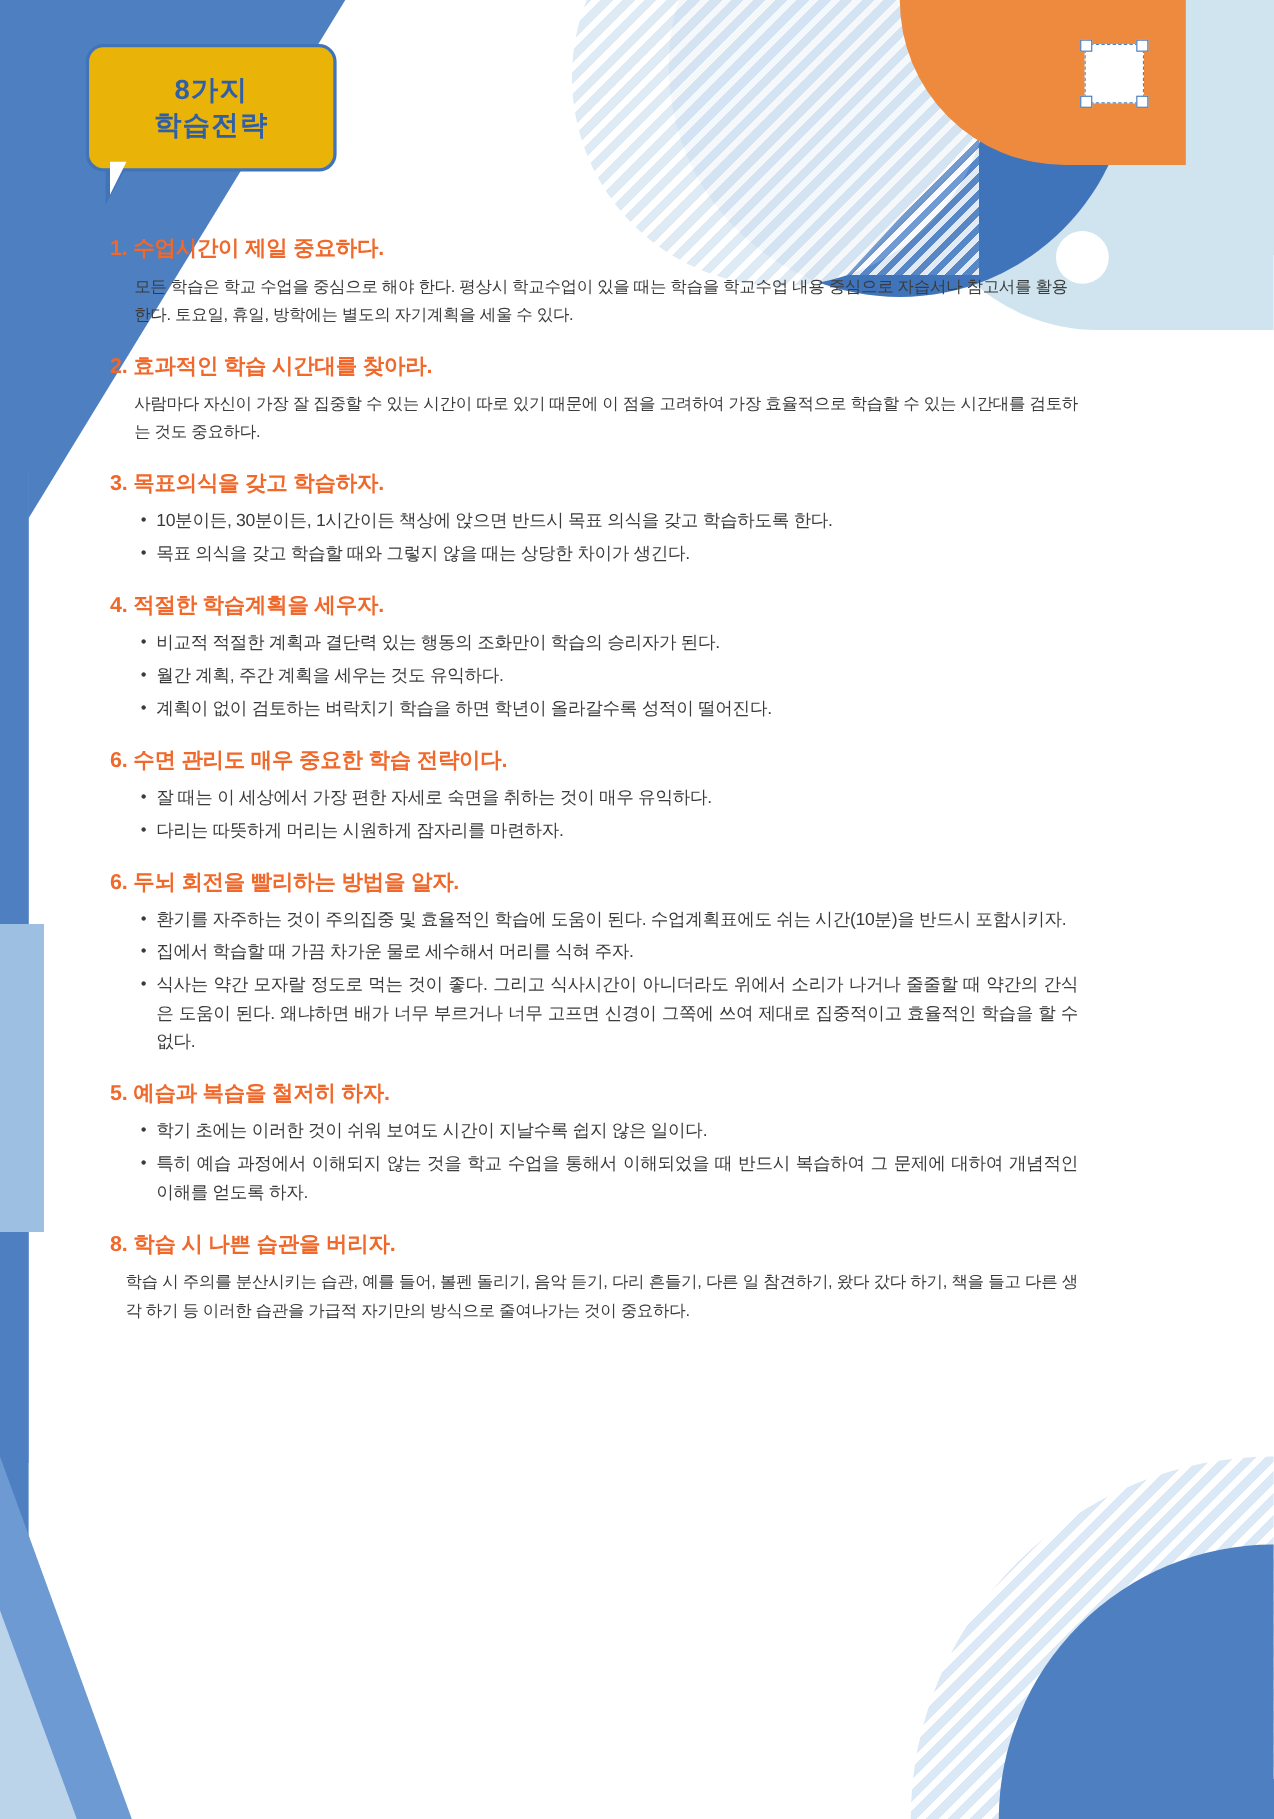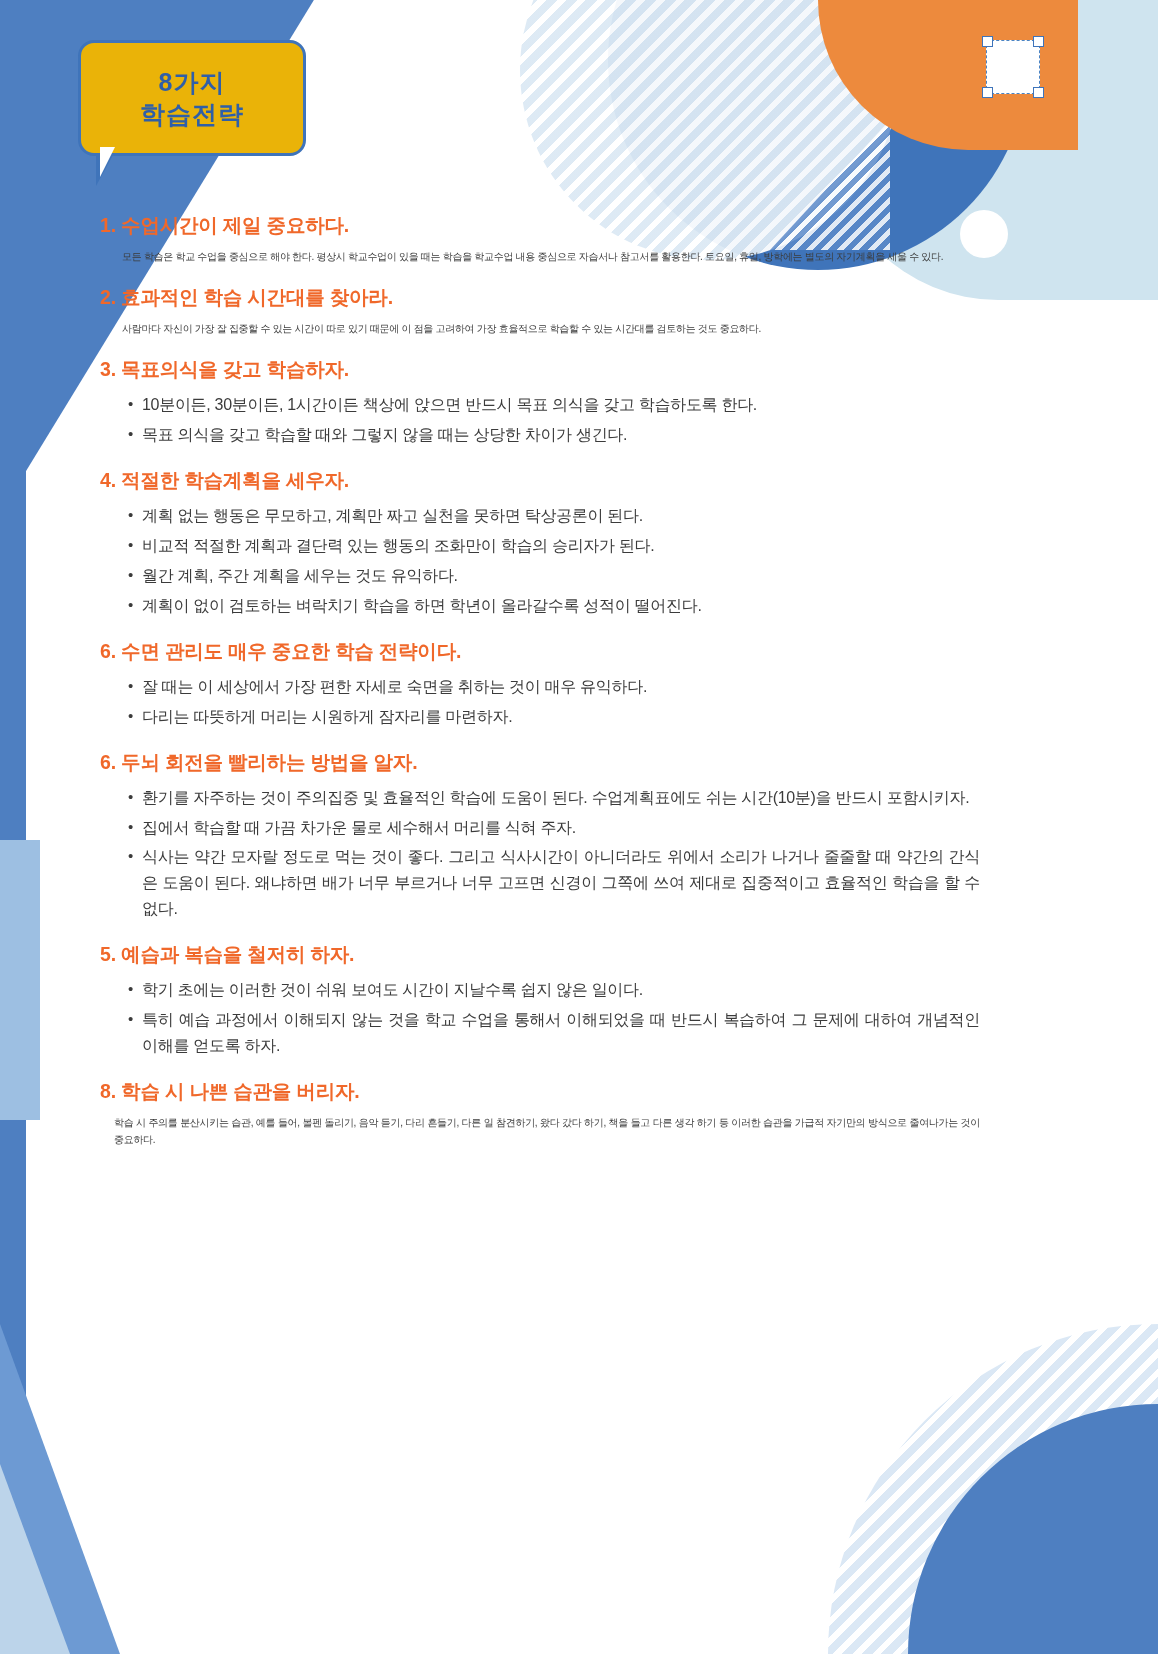--- a/index.html
+++ b/index.html
@@ -185,21 +185,21 @@
   .section { margin-bottom: 19px; }
   .sec-head {
     color: #f0682a;
     font-size: 19.5px;
     font-weight: bold;
     margin-bottom: 9px;
     letter-spacing: -0.2px;
   }
   .sec-body {
     color: #3b3b3b;
-    font-size: 10px;
+    font-size: 15px;
     line-height: 1.72;
     padding-left: 22px;
     letter-spacing: -0.3px;
   }
   .sec-body.justify { text-align: justify; }
   ul.bullets {
     list-style: none;
     margin: 0;
     padding: 0 0 0 28px;
   }
@@ -270,21 +270,20 @@
     <div class="sec-head">3. 목표의식을 갖고 학습하자.</div>
     <ul class="bullets">
       <li>10분이든, 30분이든, 1시간이든 책상에 앉으면 반드시 목표 의식을 갖고 학습하도록 한다.</li>
       <li>목표 의식을 갖고 학습할 때와 그렇지 않을 때는 상당한 차이가 생긴다.</li>
     </ul>
   </div>
 
   <div class="section">
     <div class="sec-head">4. 적절한 학습계획을 세우자.</div>
     <ul class="bullets">
-      <li>계획 없는 행동은 무모하고, 계획만 짜고 실천을 못하면 탁상공론이 된다.</li>
       <li>비교적 적절한 계획과 결단력 있는 행동의 조화만이 학습의 승리자가 된다.</li>
       <li>월간 계획, 주간 계획을 세우는 것도 유익하다.</li>
       <li>계획이 없이 검토하는 벼락치기 학습을 하면 학년이 올라갈수록 성적이 떨어진다.</li>
     </ul>
   </div>
 
   <div class="section">
     <div class="sec-head">6. 수면 관리도 매우 중요한 학습 전략이다.</div>
     <ul class="bullets">
       <li>잘 때는 이 세상에서 가장 편한 자세로 숙면을 취하는 것이 매우 유익하다.</li>

